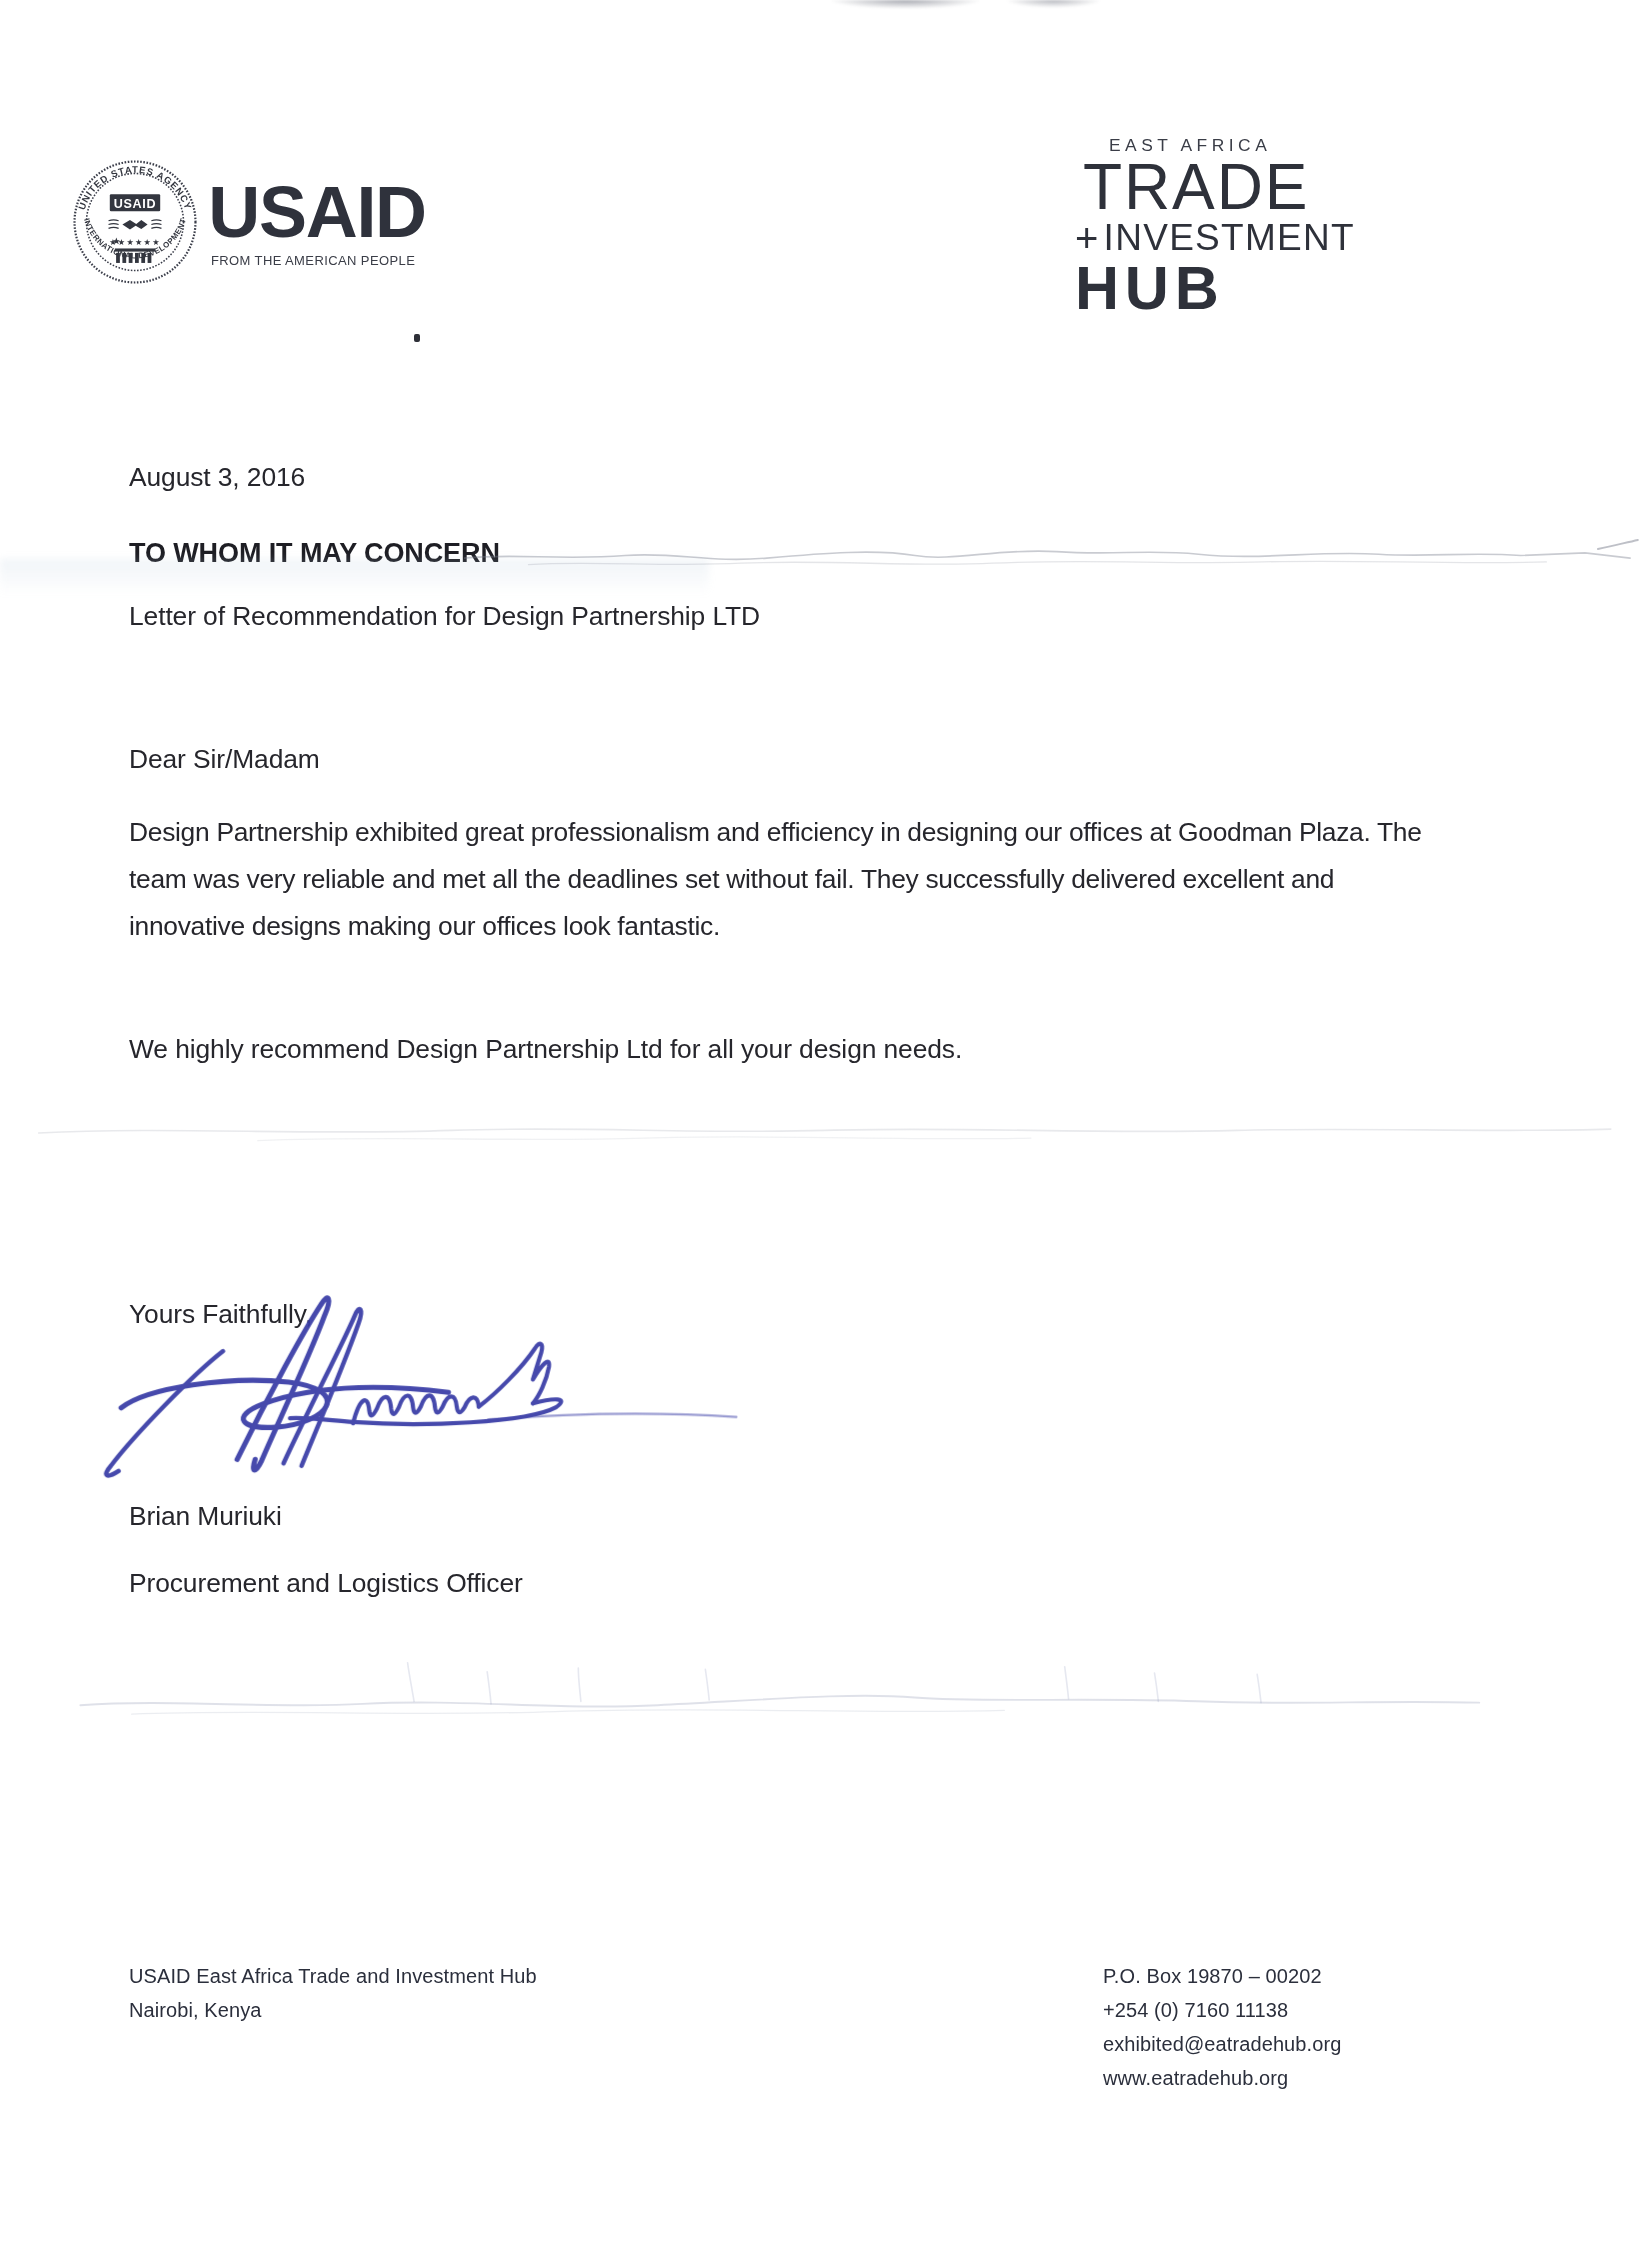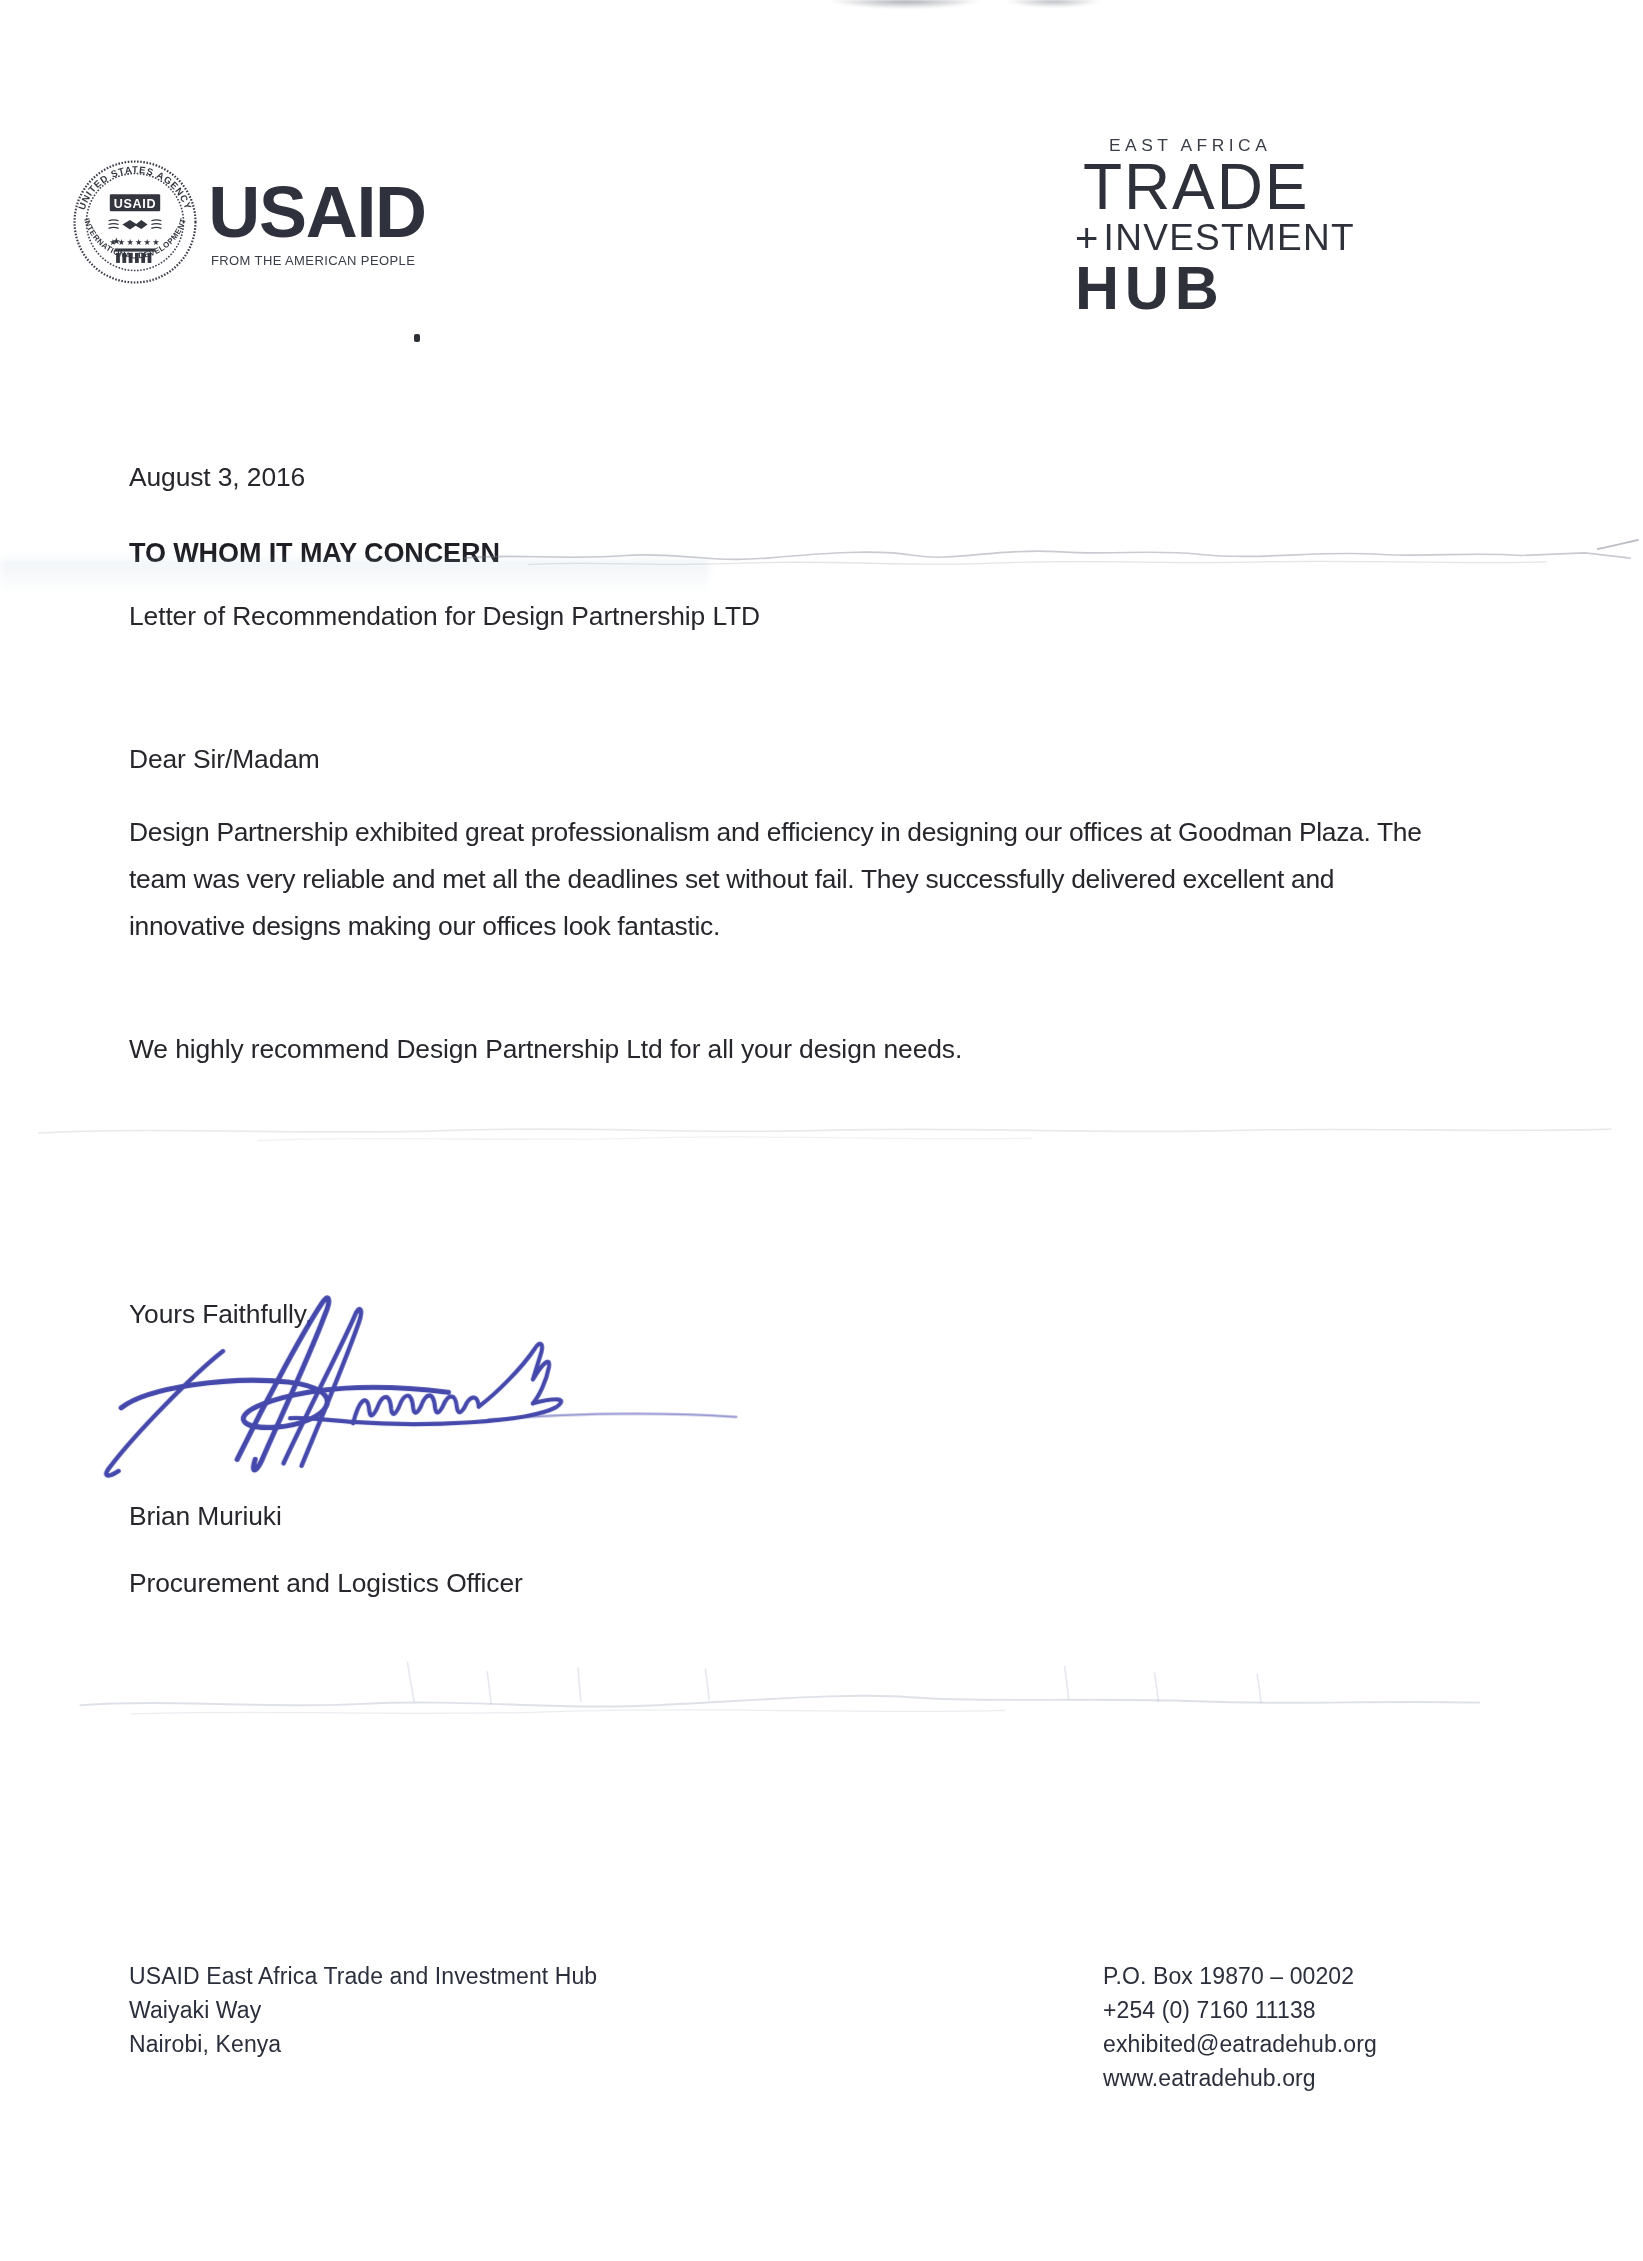--- a/index.html
+++ b/index.html
@@ -31,21 +31,21 @@
   .subject{top:598px;}
   .greeting{top:741px;}
   .para1{top:809px;width:1295px;line-height:47px;letter-spacing:-0.3px;}
   .para2{top:1031px;width:1295px;}
   .closing{top:1296px;}
   .sig-name{top:1498px;}
   .sig-title{top:1565px;}
   
   .signature{position:absolute;left:76px;top:1284px;}
   
-  .footer-col{position:absolute;top:1959px;font-size:23px;line-height:34px;color:#2b2f3c;letter-spacing:0.1px;}
+  .footer-col{position:absolute;top:1959px;font-size:20px;line-height:34px;color:#2b2f3c;letter-spacing:0.1px;}
   .footer-left{left:129px;}
   .footer-right{left:1103px;}
   .footer-col div{white-space:nowrap;}
   
   .artifact{position:absolute;pointer-events:none;}
   .ink-dot{left:414px;top:334px;width:6.4px;height:7.7px;background:#2e3038;border-radius:1.9px;}
   .edge-smudge-1{left:828px;top:0;width:155px;height:9px;background:radial-gradient(ellipse at 50% 0,rgba(90,94,108,0.55),rgba(90,94,108,0) 70%);filter:blur(1.3px);}
   .edge-smudge-2{left:1005px;top:0;width:97px;height:7.7px;background:radial-gradient(ellipse at 50% 0,rgba(90,94,108,0.45),rgba(90,94,108,0) 70%);filter:blur(1.3px);}
   .fold-shadow{left:0;top:559px;width:709px;height:45px;
     background:linear-gradient(180deg,rgba(173,196,214,0.18),rgba(173,196,214,0) 80%);filter:blur(3.9px);}
@@ -136,21 +136,20 @@
       <path stroke-width="3.5" opacity="0.55" d="M640,210 C760,201 900,198 1025,206"></path>
     </g>
   </svg>
 
   <div class="txt sig-name">Brian Muriuki</div>
 
   <div class="txt sig-title">Procurement and Logistics Officer</div>
 
   <div class="footer-col footer-left">
     <div>USAID East Africa Trade and Investment Hub</div>
-    <div>Waiyaki Way</div>
     <div>Nairobi, Kenya</div>
   </div>
 
   <div class="footer-col footer-right">
     <div>P.O. Box 19870 – 00202</div>
     <div>+254 (0) 7160 11138</div>
     <div>exhibited@eatradehub.org</div>
     <div>www.eatradehub.org</div>
   </div>
 

